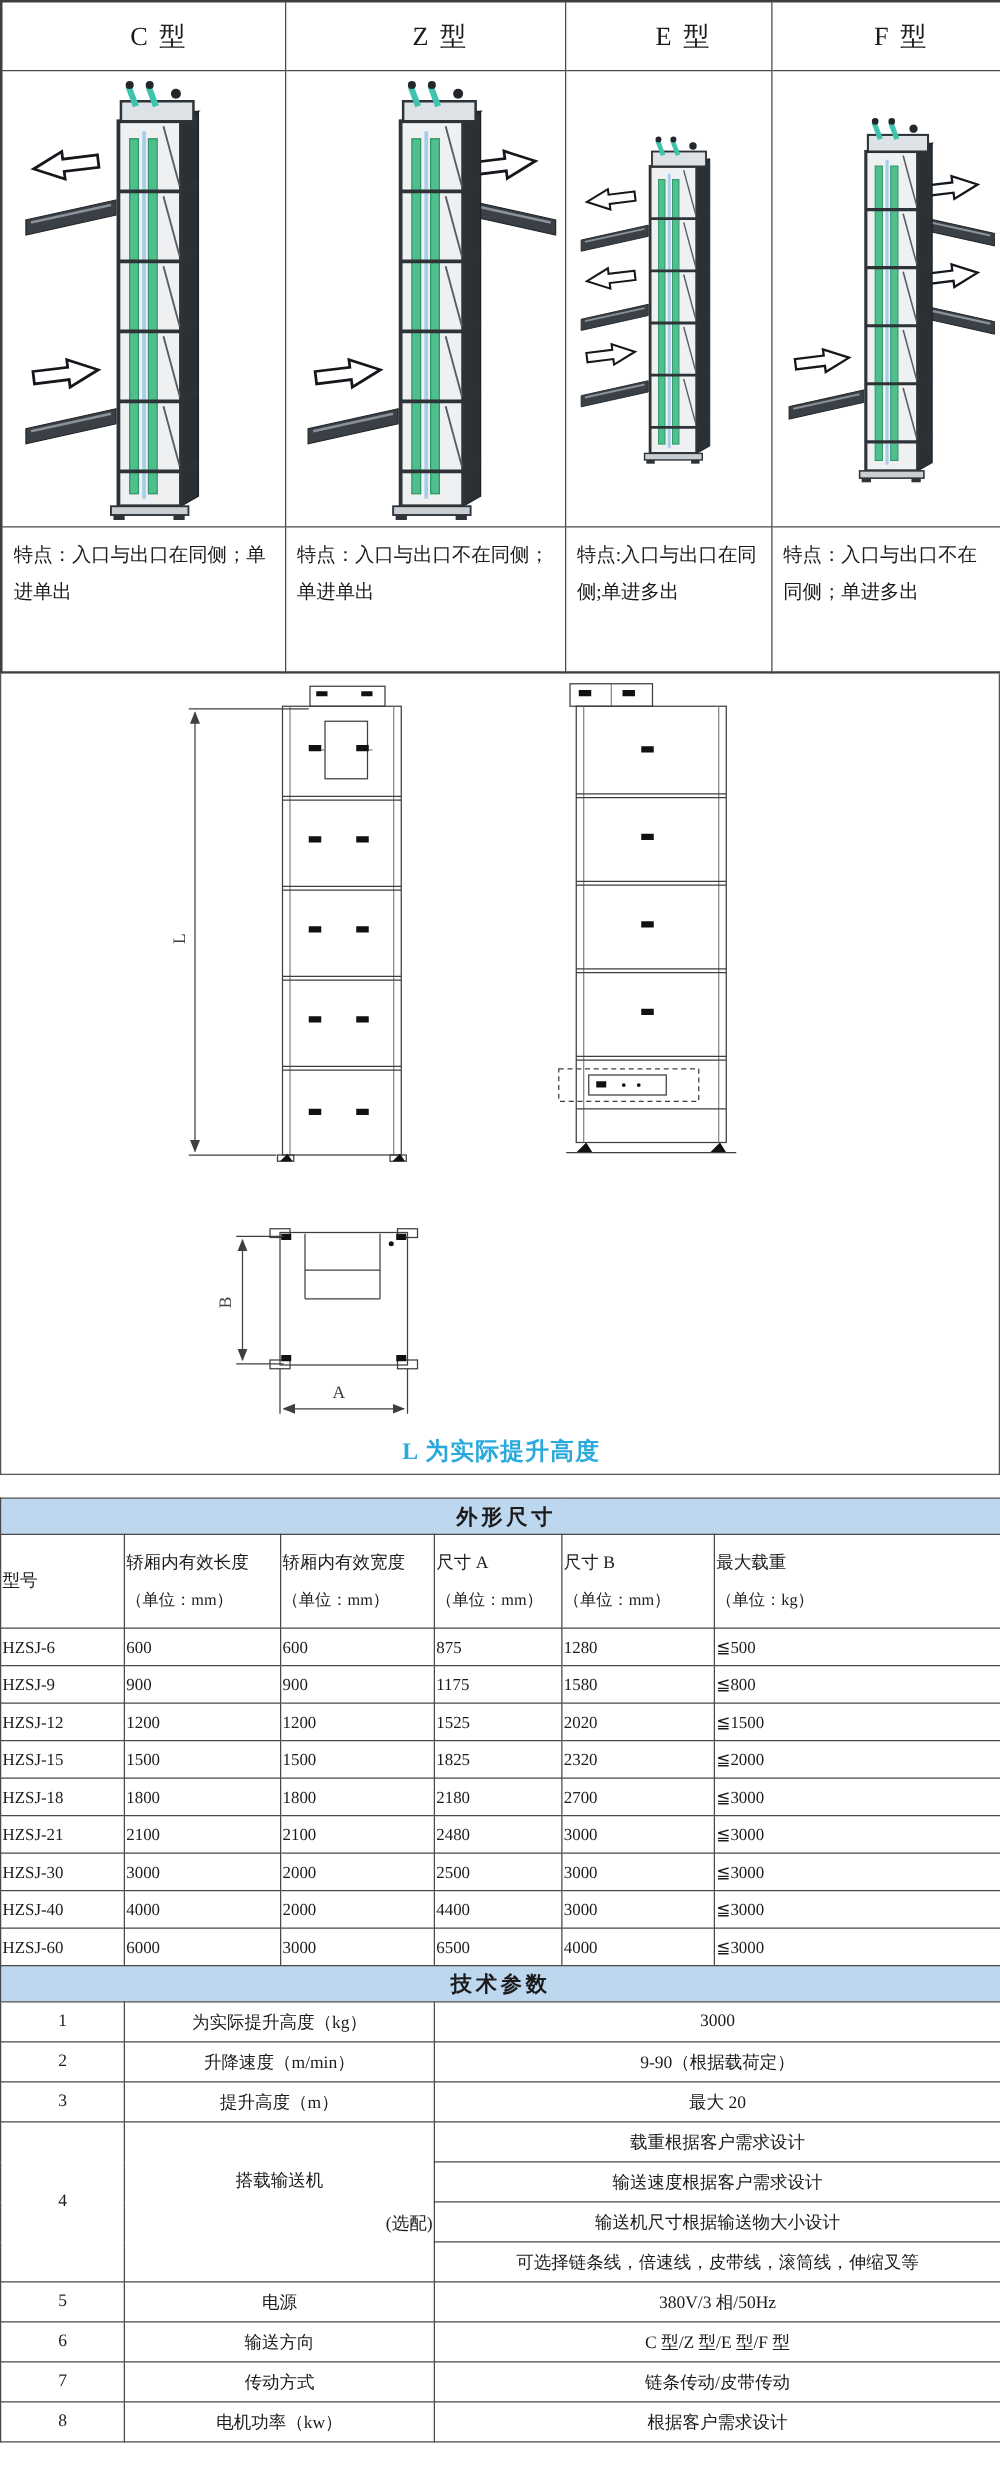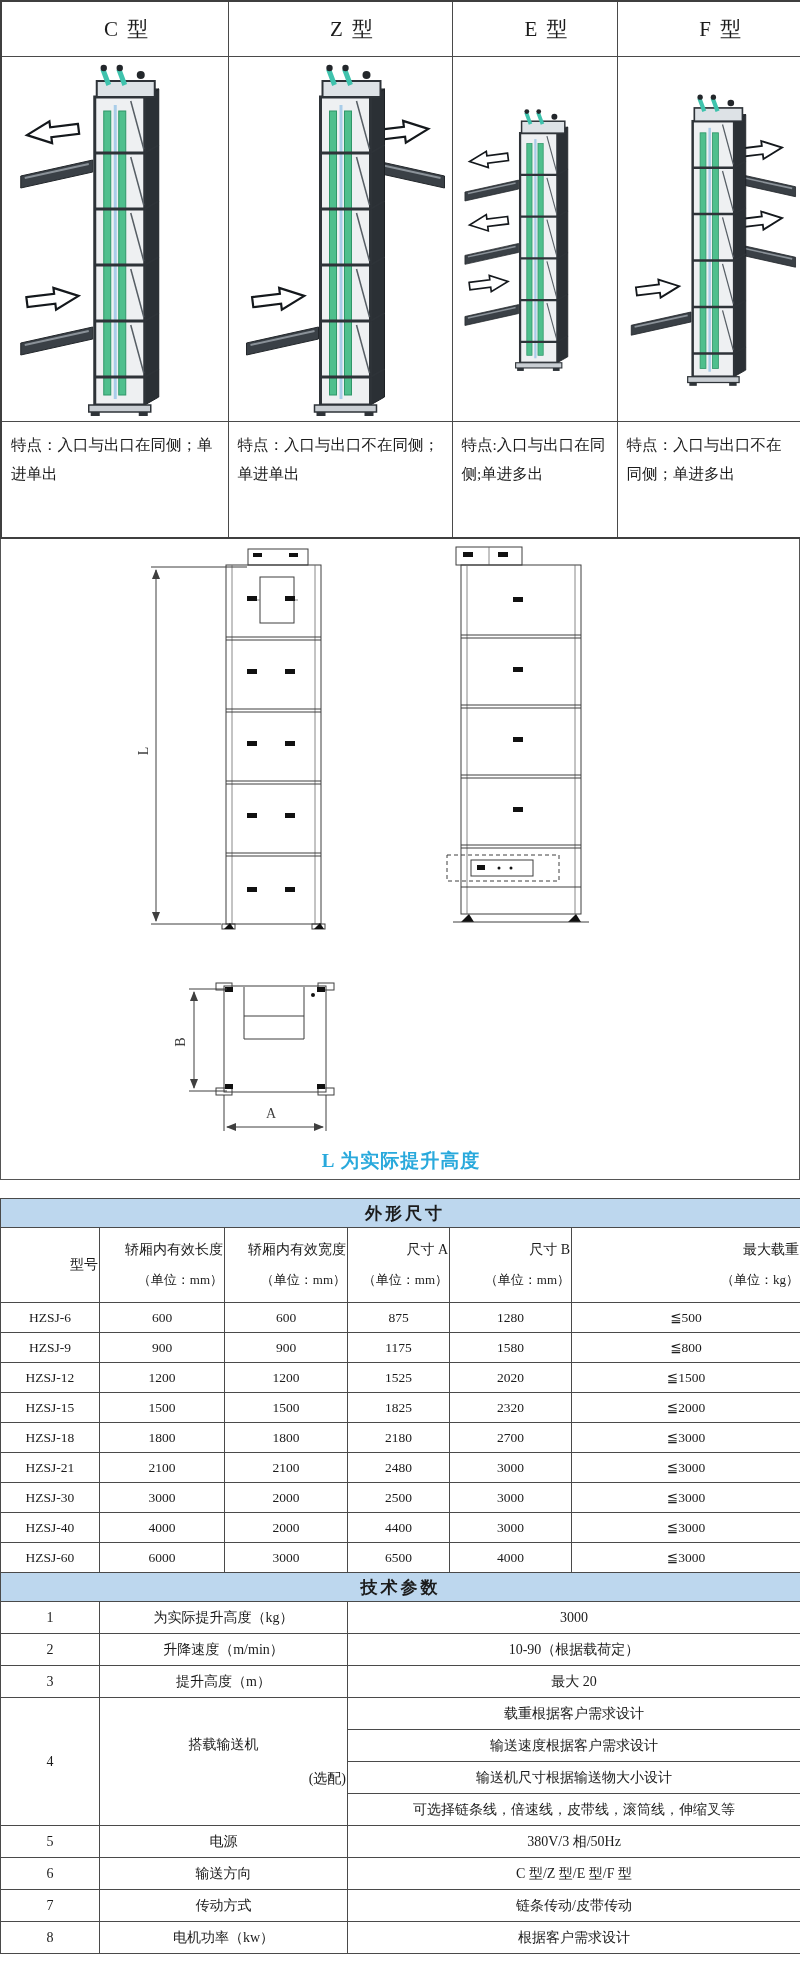--- a/index.html
+++ b/index.html
@@ -31,24 +31,24 @@
   .cadthin{stroke:#6a6a6a;stroke-width:0.8;fill:none;}
   .dimtxt{font-family:"Liberation Serif","DejaVu Serif",serif;font-size:14px;fill:#3f3f3f;}
   .caption{font-size:19px;font-weight:bold;letter-spacing:1px;}
 
   
   .dim-tbl{margin-top:18px;}
   .bar td{
     height:26px;text-align:center;vertical-align:middle;
     font-size:17px;font-weight:bold;letter-spacing:3px;
   }
-  .colhead td{height:72px;text-align:right;vertical-align:middle;font-size:14px;}
+  .colhead td{height:72px;text-align:left;vertical-align:middle;font-size:14px;}
   .colhead .hname{margin-bottom:12px;}
   .colhead .hunit{font-size:13px;}
-  .dim-row td{height:27px;text-align:center;vertical-align:middle;font-size:13.5px;}
+  .dim-row td{height:27px;vertical-align:middle;font-size:13.5px;}
   .tech-tbl{margin-top:-1px;}
   .tech-row td{height:29px;text-align:center;vertical-align:middle;font-size:14px;}
   .pname2{margin-top:16px;text-align:right;}
 </style>
 </head>
 <body>
 
 <div class="page">
 
   <table class="tbl type-tbl">
@@ -485,21 +485,21 @@
           <td>
             <div>为实际提升高度（kg）</div>
           </td>
           <td>3000</td>
         </tr>
         <tr class="tech-row">
           <td>2</td>
           <td>
             <div>升降速度（m/min）</div>
           </td>
-          <td>10-90（根据载荷定）</td>
+          <td>9-90（根据载荷定）</td>
         </tr>
         <tr class="tech-row">
           <td>3</td>
           <td>
             <div>提升高度（m）</div>
           </td>
           <td>最大 20</td>
         </tr>
         <tr class="tech-row">
           <td rowspan="4">4</td>

